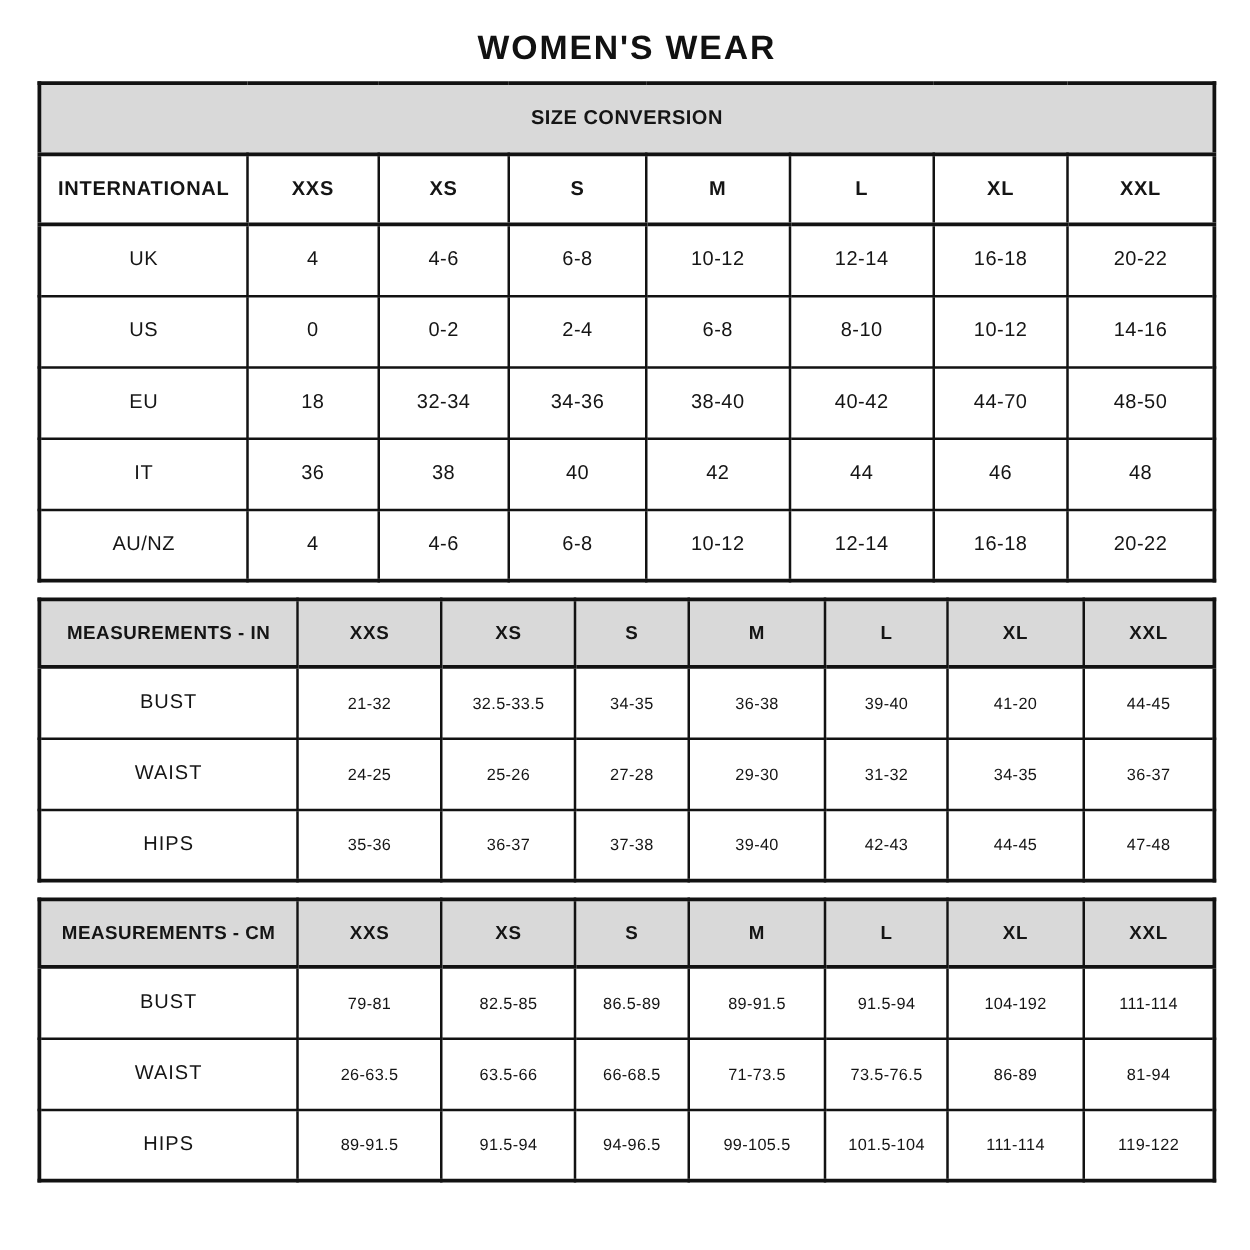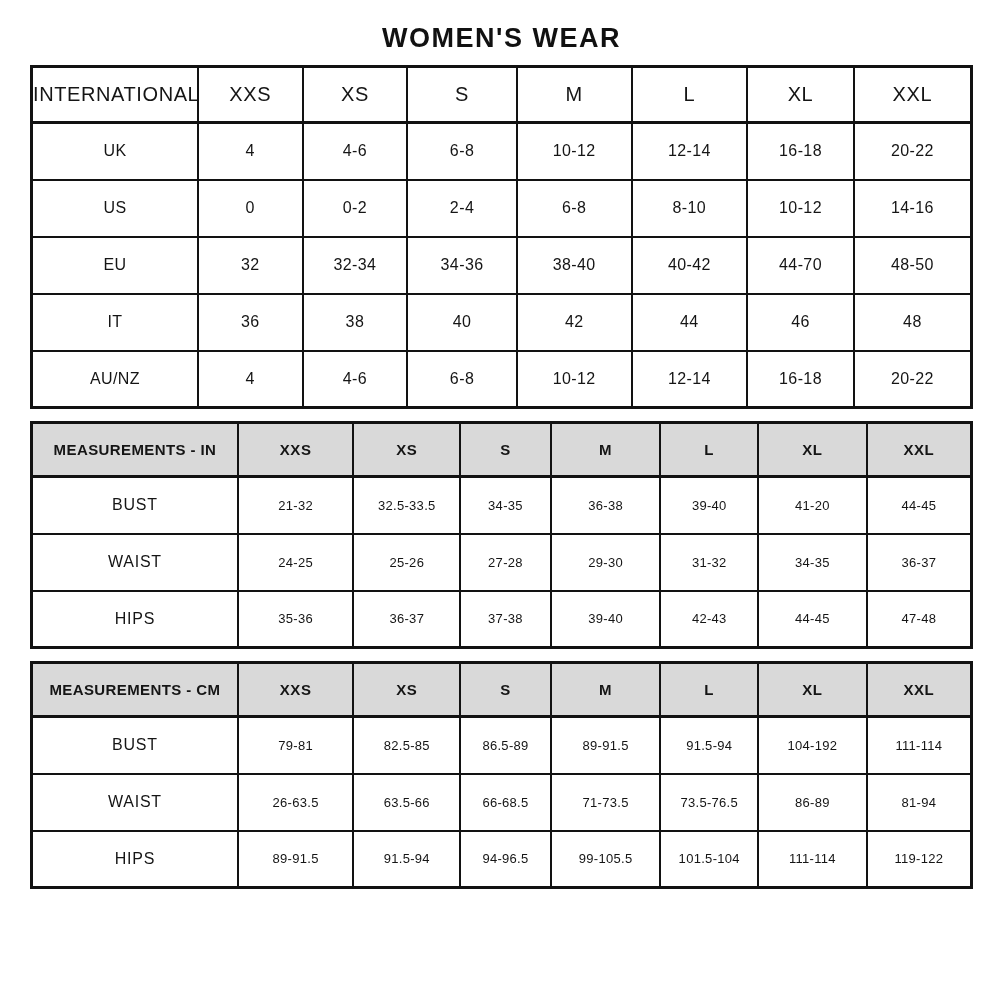--- a/index.html
+++ b/index.html
@@ -37,22 +37,22 @@
   .banner-cell {
     background: #d9d9d9;
     height: 53px;
     font-weight: bold;
     font-size: 16px;
     letter-spacing: 1px;
     border-bottom-width: 3px;
   }
   .t1 th.colhead {
     height: 56px;
-    font-weight: normal;
-    font-size: 20px;
+    font-weight: bold;
+    font-size: 16px;
     letter-spacing: 0.6px;
     border-bottom-width: 3px;
   }
   .t1 td { height: 57px; font-size: 16px; letter-spacing: 0.4px; }
   .t1 td.rowlabel { font-size: 16px; }
 
   
   .tm th {
     background: #d9d9d9;
     height: 54px;
@@ -77,20 +77,23 @@
       <col style="width:17.71%">
         <col style="width:11.13%">
         <col style="width:11.13%">
         <col style="width:11.67%">
       <col style="width:12.20%">
         <col style="width:12.30%">
         <col style="width:11.35%">
         <col style="width:12.51%">
     </colgroup>
     <tbody>
+        <tr>
+      <td class="banner-cell" colspan="8">SIZE CONVERSION</td>
+    </tr>
     <tr>
       <th class="colhead">INTERNATIONAL</th>
       <th class="colhead">XXS</th>
       <th class="colhead">XS</th>
       <th class="colhead">S</th>
       <th class="colhead">M</th>
       <th class="colhead">L</th>
       <th class="colhead">XL</th>
       <th class="colhead">XXL</th>
     </tr>
@@ -109,21 +112,21 @@
       <td>0</td>
       <td>0-2</td>
       <td>2-4</td>
       <td>6-8</td>
       <td>8-10</td>
       <td>10-12</td>
       <td>14-16</td>
     </tr>
     <tr>
       <td class="rowlabel">EU</td>
-      <td>32</td>
+      <td>18</td>
       <td>32-34</td>
       <td>34-36</td>
       <td>38-40</td>
       <td>40-42</td>
       <td>44-70</td>
       <td>48-50</td>
     </tr>
     <tr>
       <td class="rowlabel">IT</td>
       <td>36</td>

